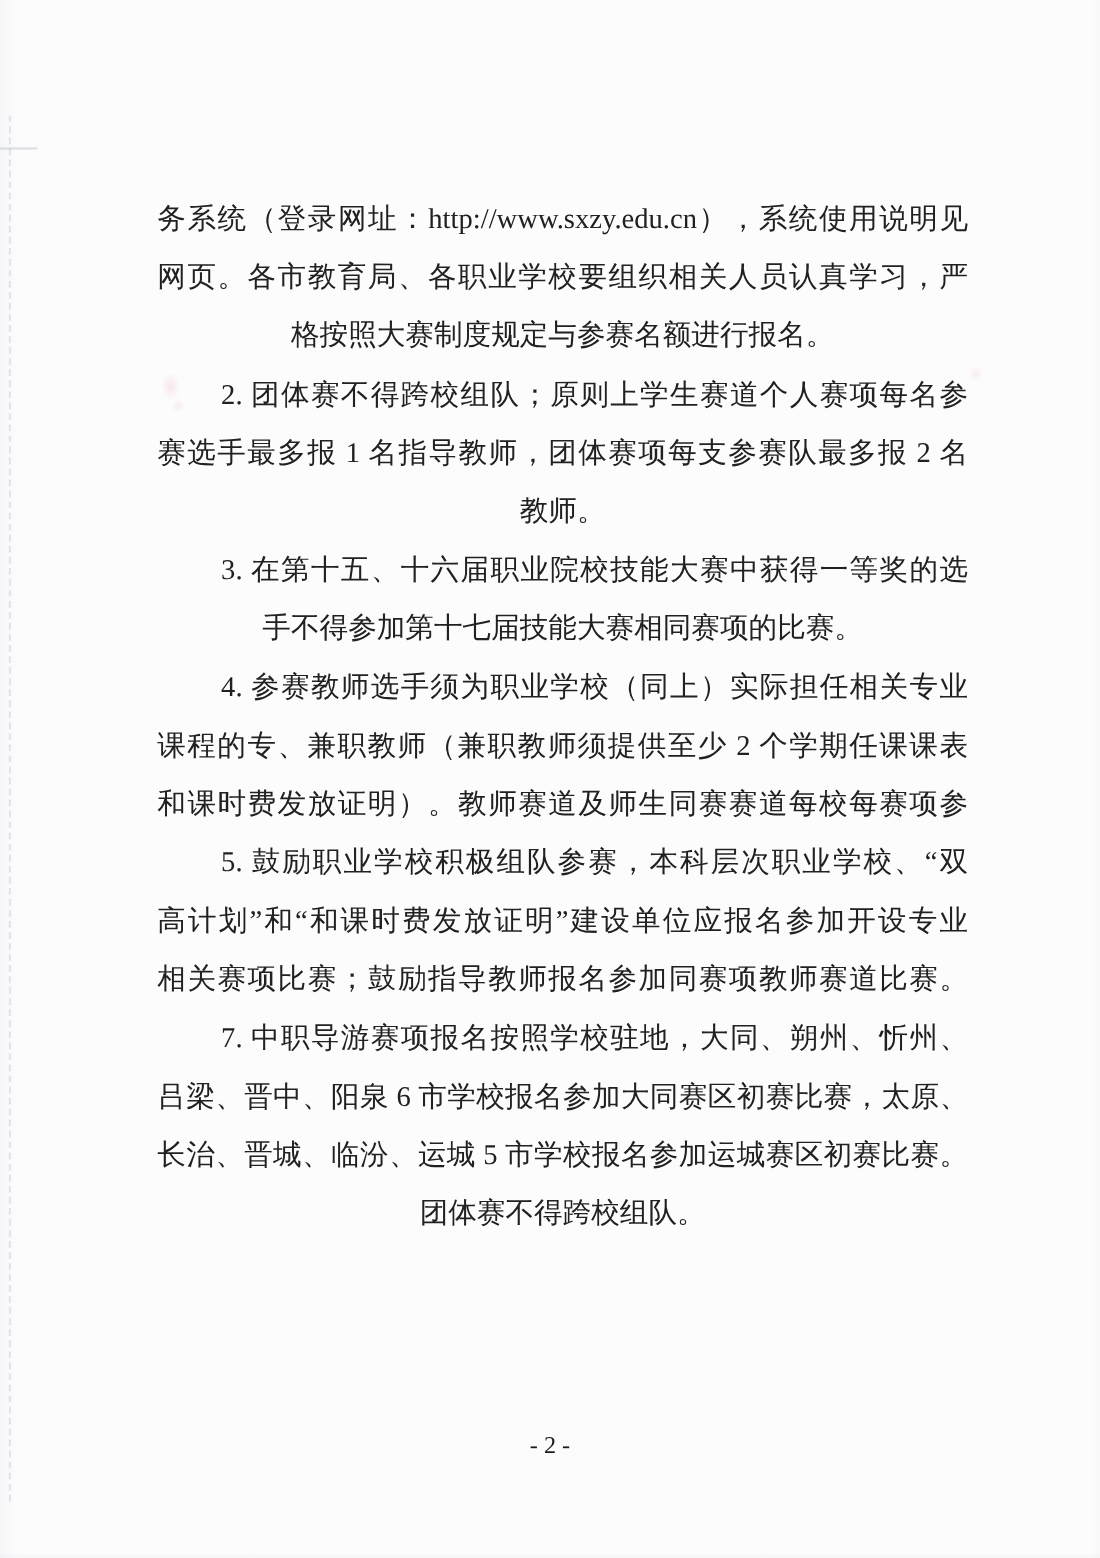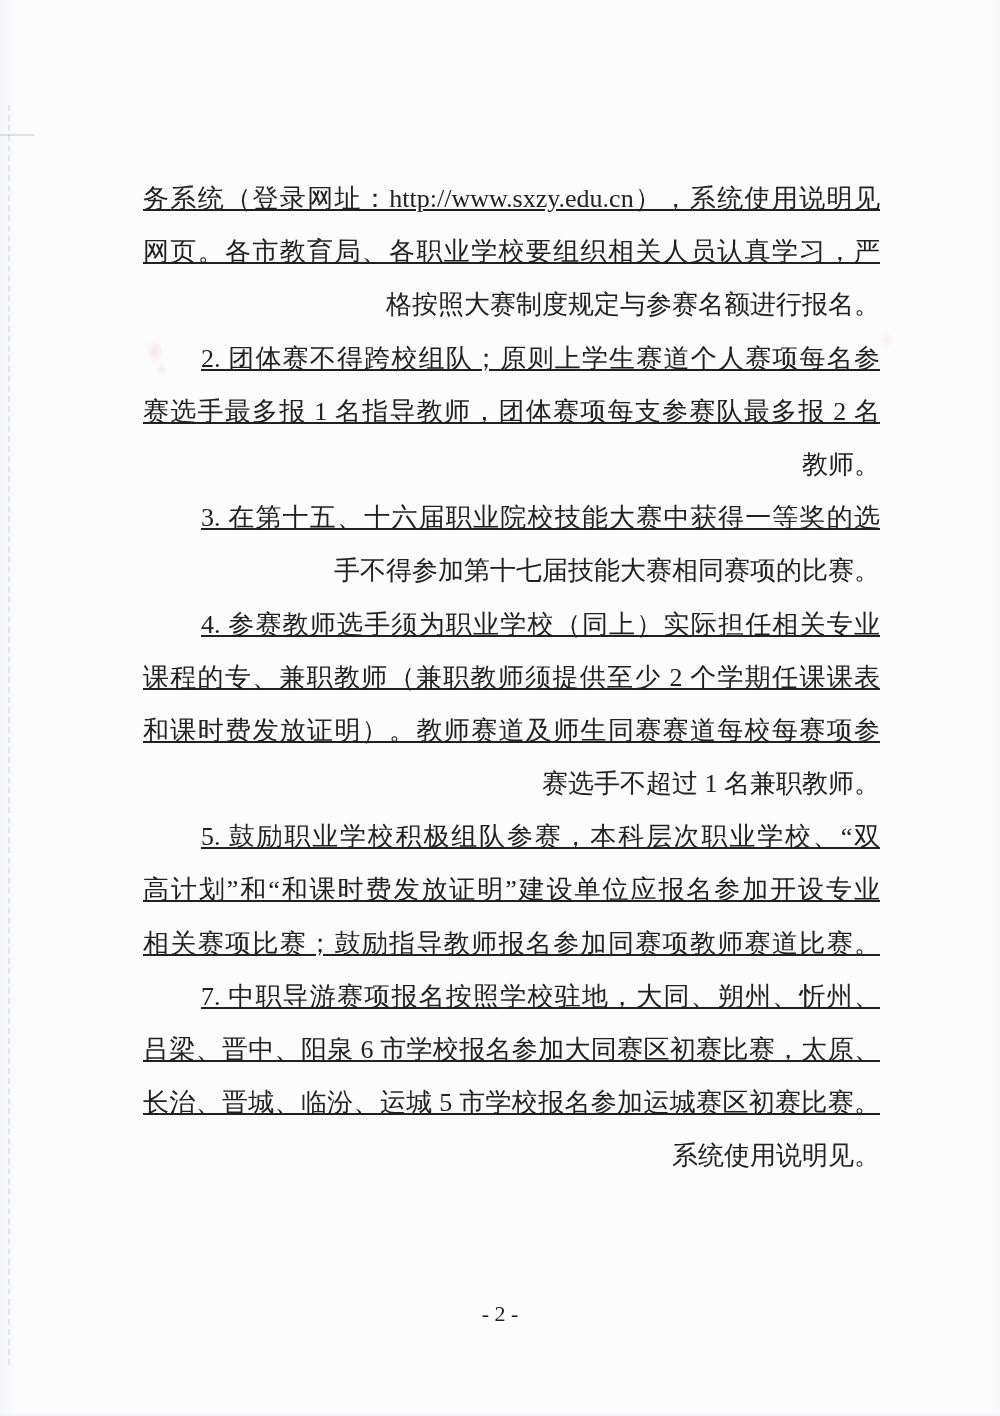--- a/index.html
+++ b/index.html
@@ -60,28 +60,27 @@
     position: absolute;
     left: 143px;
     top: 172px;
     width: 737px;
   }
   .paragraph { margin: 0; }
   .line {
     height: 53.2px;
     line-height: 53.2px;
     font-size: 26px;
-    text-align: right;
+    text-align: center;
     white-space: nowrap;
   }
   .line.fill {
     white-space: normal;
     text-align: justify;
     text-align-last: justify;
-    text-decoration: underline;
   }
   .paragraph.indent .line:first-child {
     padding-left: 58px;
   }
   .page-number {
     position: absolute;
     left: 0;
     top: 1301px;
     width: 1000px;
     text-align: center;
@@ -113,29 +112,28 @@
         <div class="line">教师。</div>
       </div>
       <div class="paragraph indent">
         <div class="line fill">3. 在第十五、十六届职业院校技能大赛中获得一等奖的选</div>
         <div class="line">手不得参加第十七届技能大赛相同赛项的比赛。</div>
       </div>
       <div class="paragraph indent">
         <div class="line fill">4. 参赛教师选手须为职业学校（同上）实际担任相关专业</div>
         <div class="line fill">课程的专、兼职教师（兼职教师须提供至少 2 个学期任课课表</div>
         <div class="line fill">和课时费发放证明）。教师赛道及师生同赛赛道每校每赛项参</div>
-        <div class="line">赛选手不超过 1 名兼职教师。</div>
       </div>
       <div class="paragraph indent">
         <div class="line fill">5. 鼓励职业学校积极组队参赛，本科层次职业学校、“双</div>
         <div class="line fill">高计划”和“和课时费发放证明”建设单位应报名参加开设专业</div>
         <div class="line fill">相关赛项比赛；鼓励指导教师报名参加同赛项教师赛道比赛。</div>
       </div>
       <div class="paragraph indent">
         <div class="line fill">7. 中职导游赛项报名按照学校驻地，大同、朔州、忻州、</div>
         <div class="line fill">吕梁、晋中、阳泉 6 市学校报名参加大同赛区初赛比赛，太原、</div>
         <div class="line fill">长治、晋城、临汾、运城 5 市学校报名参加运城赛区初赛比赛。</div>
-        <div class="line">系统使用说明见。</div>
+        <div class="line">团体赛不得跨校组队。</div>
       </div>
     </div>
 
   <div class="page-number">- 2 -</div>
 </div>
 
 </body></html>

